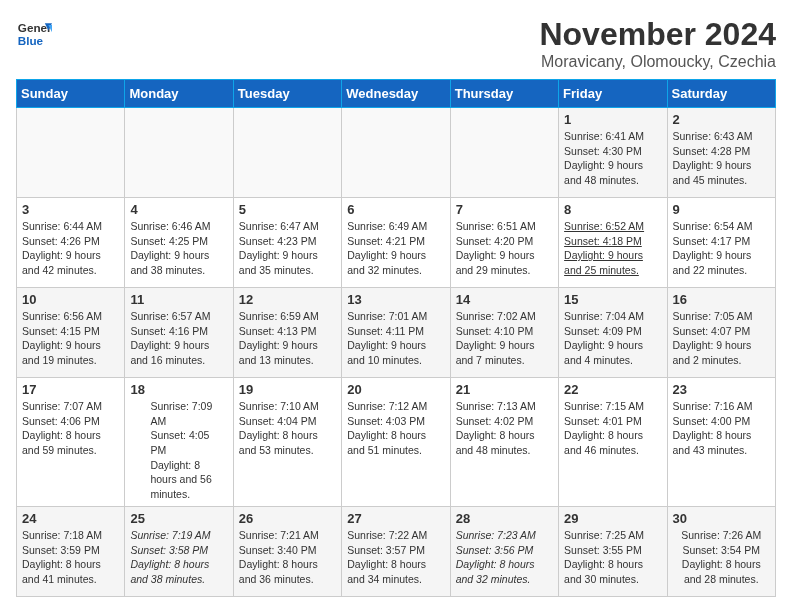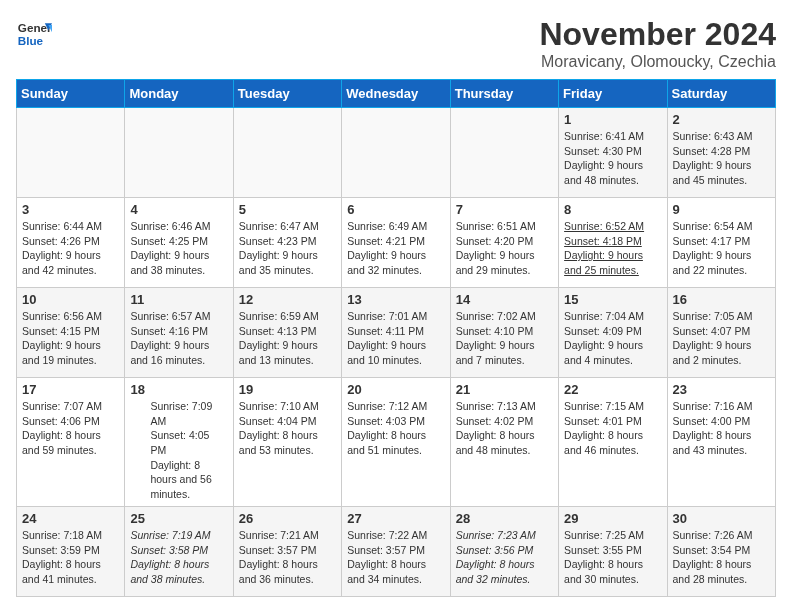--- a/index.html
+++ b/index.html
@@ -272,21 +272,21 @@
         </td>
         <td>
           <span class="day-num">25</span>
           <div class="day-info" style="white-space: pre-line; font-style: italic;">Sunrise: 7:19 AM
 Sunset: 3:58 PM
 Daylight: 8 hours and 38 minutes.</div>
         </td>
         <td>
           <span class="day-num">26</span>
           <div class="day-info" style="white-space: pre-line;">Sunrise: 7:21 AM
-Sunset: 3:57 PM
+Sunset: 3:40 PM
 Daylight: 8 hours and 36 minutes.</div>
         </td>
         <td>
           <span class="day-num">27</span>
           <div class="day-info" style="white-space: pre-line;">Sunrise: 7:22 AM
 Sunset: 3:57 PM
 Daylight: 8 hours and 34 minutes.</div>
         </td>
         <td>
           <span class="day-num">28</span>
@@ -295,19 +295,19 @@
 Daylight: 8 hours and 32 minutes.</div>
         </td>
         <td>
           <span class="day-num">29</span>
           <div class="day-info" style="white-space: pre-line;">Sunrise: 7:25 AM
 Sunset: 3:55 PM
 Daylight: 8 hours and 30 minutes.</div>
         </td>
         <td>
           <span class="day-num">30</span>
-          <div class="day-info" style="white-space: pre-line;">Sunrise: 7:26 AM
+          <div class="day-info" style="white-space: pre-line; text-align: center;">Sunrise: 7:26 AM
 Sunset: 3:54 PM
 Daylight: 8 hours and 28 minutes.</div>
         </td>
       </tr>
     </tbody>
 </table>
 
 </body></html>

